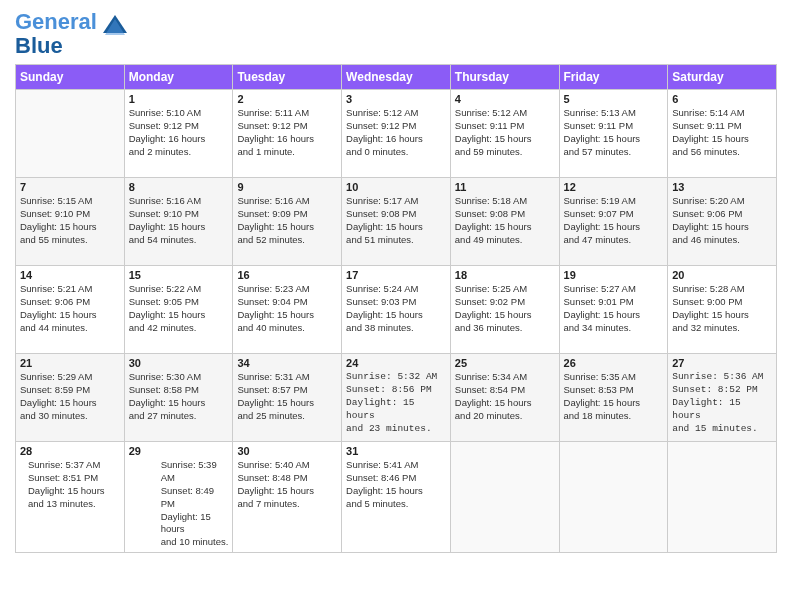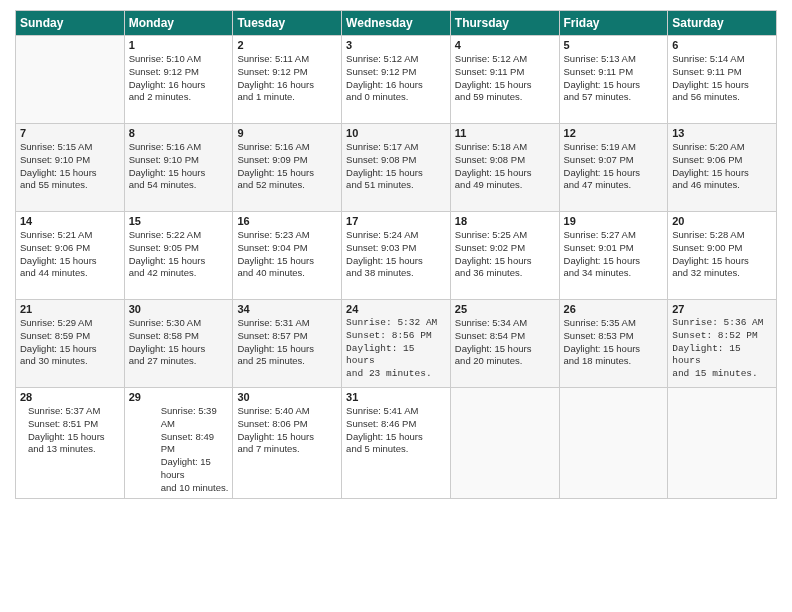--- a/index.html
+++ b/index.html
@@ -46,21 +46,21 @@
     .location {
       font-size: 14px;
       color: #555;
     }
     table {
       width: 100%;
       border-collapse: collapse;
       table-layout: fixed;
     }
     thead th {
-      background: #0f766e;
+      background: #8b5cf6;
       color: #fff;
       font-size: 12px;
       font-weight: bold;
       padding: 5px 4px;
       text-align: left;
       border: 1px solid #ccc;
       margin-left: 32px;
     }
     tbody td {
       border: 1px solid #ccc;
@@ -88,20 +88,40 @@
       color: #333;
     }
     .empty-cell {
       background: #f9f9f9 !important;
     }
   </style>
 </head>
 <body>
 
 <div class="container">
+  <div class="header-row">
+    <div class="logo">
+      <div style="display:flex;align-items:center;gap:0">
+        <span class="logo-text">
+          <span>General</span><br>
+          <span style="color:#1a5c9a;">Blue</span>
+        </span>
+        <span style="display:inline-block;margin-left:4px;margin-top:-10px;">
+          <svg width="28" height="28" viewBox="0 0 28 28">
+            <polygon points="14,2 26,20 2,20" fill="#1a5c9a"></polygon>
+            <polygon points="14,6 24,22 4,22" fill="#4a90d9" opacity="0.5"></polygon>
+          </svg>
+        </span>
+      </div>
+    </div>
+    <div class="title-block">
+      <div class="month-title"></div>
+      <div class="location"></div>
+    </div>
+  </div>
 
   <table>
     <thead>
       <tr>
         <th>Sunday</th>
         <th>Monday</th>
         <th>Tuesday</th>
         <th>Wednesday</th>
         <th>Thursday</th>
         <th>Friday</th>
@@ -318,21 +338,21 @@
           <td>
             <span class="day-num">29</span>
             <div class="day-info" style="white-space: pre-line; margin-left: 32px;">Sunrise: 5:39 AM
 Sunset: 8:49 PM
 Daylight: 15 hours
 and 10 minutes.</div>
           </td>
           <td>
             <span class="day-num">30</span>
             <div class="day-info" style="white-space: pre-line;">Sunrise: 5:40 AM
-Sunset: 8:06 PM
+Sunset: 8:48 PM
 Daylight: 15 hours
 and 7 minutes.</div>
           </td>
           <td>
             <span class="day-num">31</span>
             <div class="day-info" style="white-space: pre-line;">Sunrise: 5:41 AM
 Sunset: 8:46 PM
 Daylight: 15 hours
 and 5 minutes.</div>
           </td>

